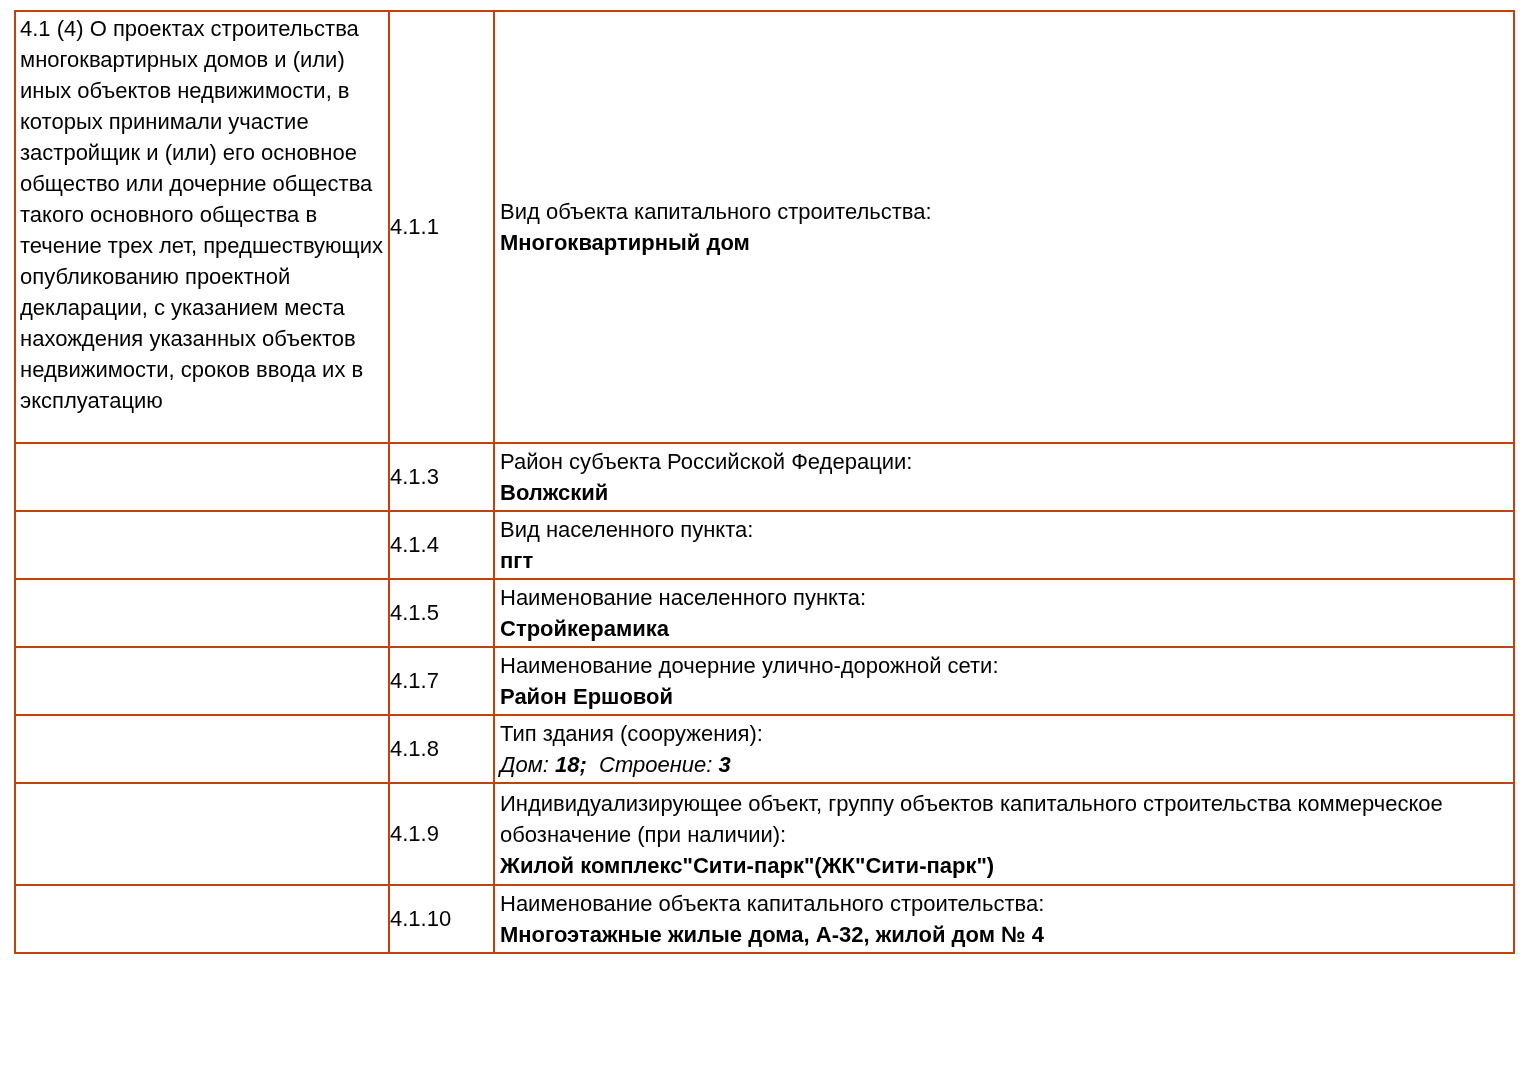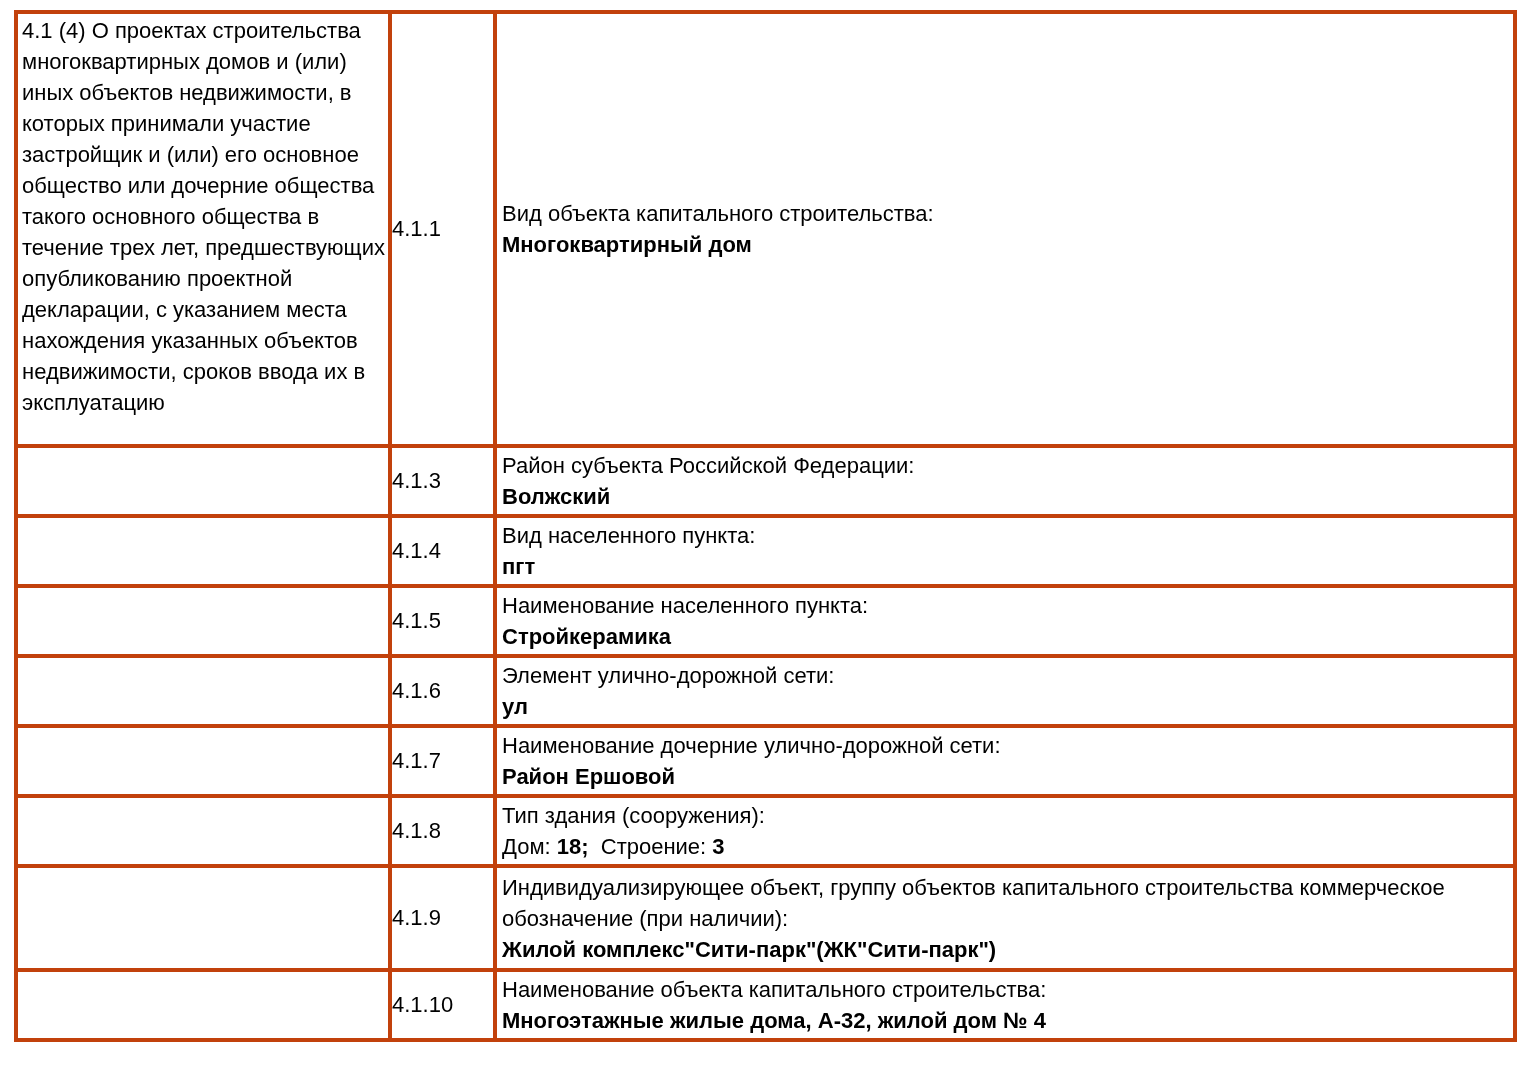--- a/index.html
+++ b/index.html
@@ -18,21 +18,21 @@
   }
   table.doc-table {
     position: absolute;
     left: 14px;
     top: 10px;
     border-collapse: collapse;
     table-layout: fixed;
     width: 1499px;
   }
   table.doc-table td {
-    border: 4px solid #c2410c;
+    border: 2px solid #c2410c;
     overflow: hidden;
   }
   td.desc-cell {
     vertical-align: top;
     padding: 1px 3px 1px 4px;
     font-size: 22px;
     line-height: 31px;
   }
   td.num-cell {
     vertical-align: middle;
@@ -40,21 +40,21 @@
     font-size: 22px;
     line-height: 26px;
   }
   td.content-cell {
     vertical-align: middle;
     padding: 2px 24px 2px 5px;
     font-size: 22px;
     line-height: 31px;
   }
   .field-value { font-weight: bold; }
-  .value-line { white-space: pre-wrap; }
+  .value-line { white-space: pre-wrap; font-style: italic; }
   .value-line .bold-part { font-weight: bold; }
   tr.row-tall   td { height: 426px; }
   tr.row-short  td { height: 59px; }
   tr.row-medium td { height: 96px; }
 </style>
 </head>
 <body>
 
 <div class="page">
   <table class="doc-table">
@@ -95,28 +95,20 @@
 
     <tr class="row-short">
       <td class="desc-cell"></td>
       <td class="num-cell">4.1.5</td>
       <td class="content-cell">
         <div class="field-label">Наименование населенного пункта:</div>
         <div class="field-value">Стройкерамика</div>
       </td>
     </tr>
 
-    <tr class="row-short">
-      <td class="desc-cell"></td>
-      <td class="num-cell">4.1.6</td>
-      <td class="content-cell">
-        <div class="field-label">Элемент улично-дорожной сети:</div>
-        <div class="field-value">ул</div>
-      </td>
-    </tr>
 
     <tr class="row-short">
       <td class="desc-cell"></td>
       <td class="num-cell">4.1.7</td>
       <td class="content-cell">
         <div class="field-label">Наименование дочерние улично-дорожной сети:</div>
         <div class="field-value">Район Ершовой</div>
       </td>
     </tr>
 

